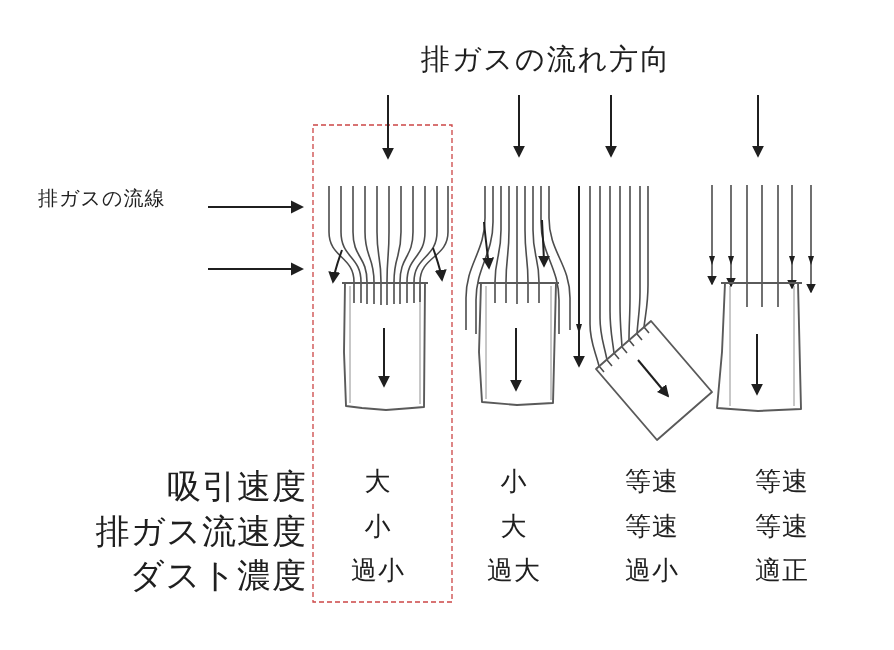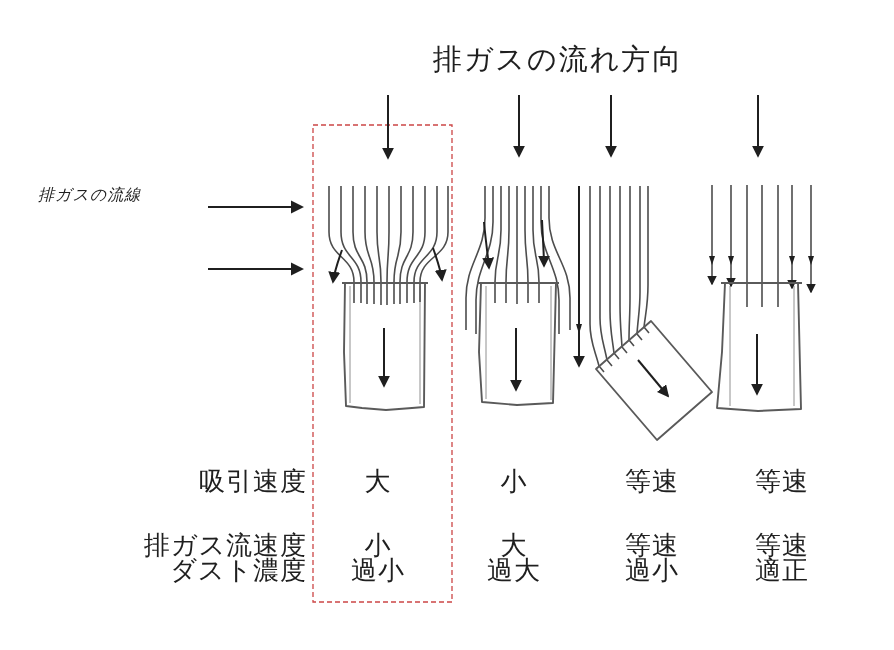--- a/index.html
+++ b/index.html
@@ -14,29 +14,29 @@
     width:894px;height:650px;
     background:#ffffff;
     overflow:hidden;
     font-family:"Liberation Serif","DejaVu Serif",serif;
     color:var(--ink);
   }
   .diagram-svg{position:absolute;left:0;top:0;}
   .txt{position:absolute;white-space:nowrap;color:var(--ink);}
   .title{
     top:40px;left:546px;transform:translateX(-50%);
-    font-size:29px;letter-spacing:2px;margin-left:12px;
+    font-size:29px;letter-spacing:2px;
   }
-  .legend-label{font-size:16px;letter-spacing:1px;font-style:italic;}
+  .legend-label{font-size:20px;letter-spacing:1px;}
   .legend-label.l1{left:38px;top:185px;}
   .legend-label.l2{left:42px;top:241px;}
-  .row-label{font-size:26px;letter-spacing:1px;right:587px;text-align:right;}
+  .row-label{font-size:34px;letter-spacing:1px;right:587px;text-align:right;}
   .cell{font-size:26px;letter-spacing:1px;transform:translateX(-50%);text-align:center;}
   .r1{top:464px;}
-  .r2{top:528px;}
+  .r2{top:509px;}
   .r3{top:553px;text-align:center;}
   .c1{left:378px;}
   .c2{left:514px;}
   .c3{left:652px;}
   .c4{left:782px;}
   
   .s-flow{stroke:var(--line-gray);stroke-width:1.6;fill:none;}
   .s-probe{stroke:var(--probe-gray);stroke-width:1.9;fill:none;stroke-linejoin:round;}
   .s-probe-thin{stroke:var(--probe-gray);stroke-width:0.9;fill:none;opacity:.75;}
   .s-arrow{stroke:var(--ink);stroke-width:2;fill:none;}

